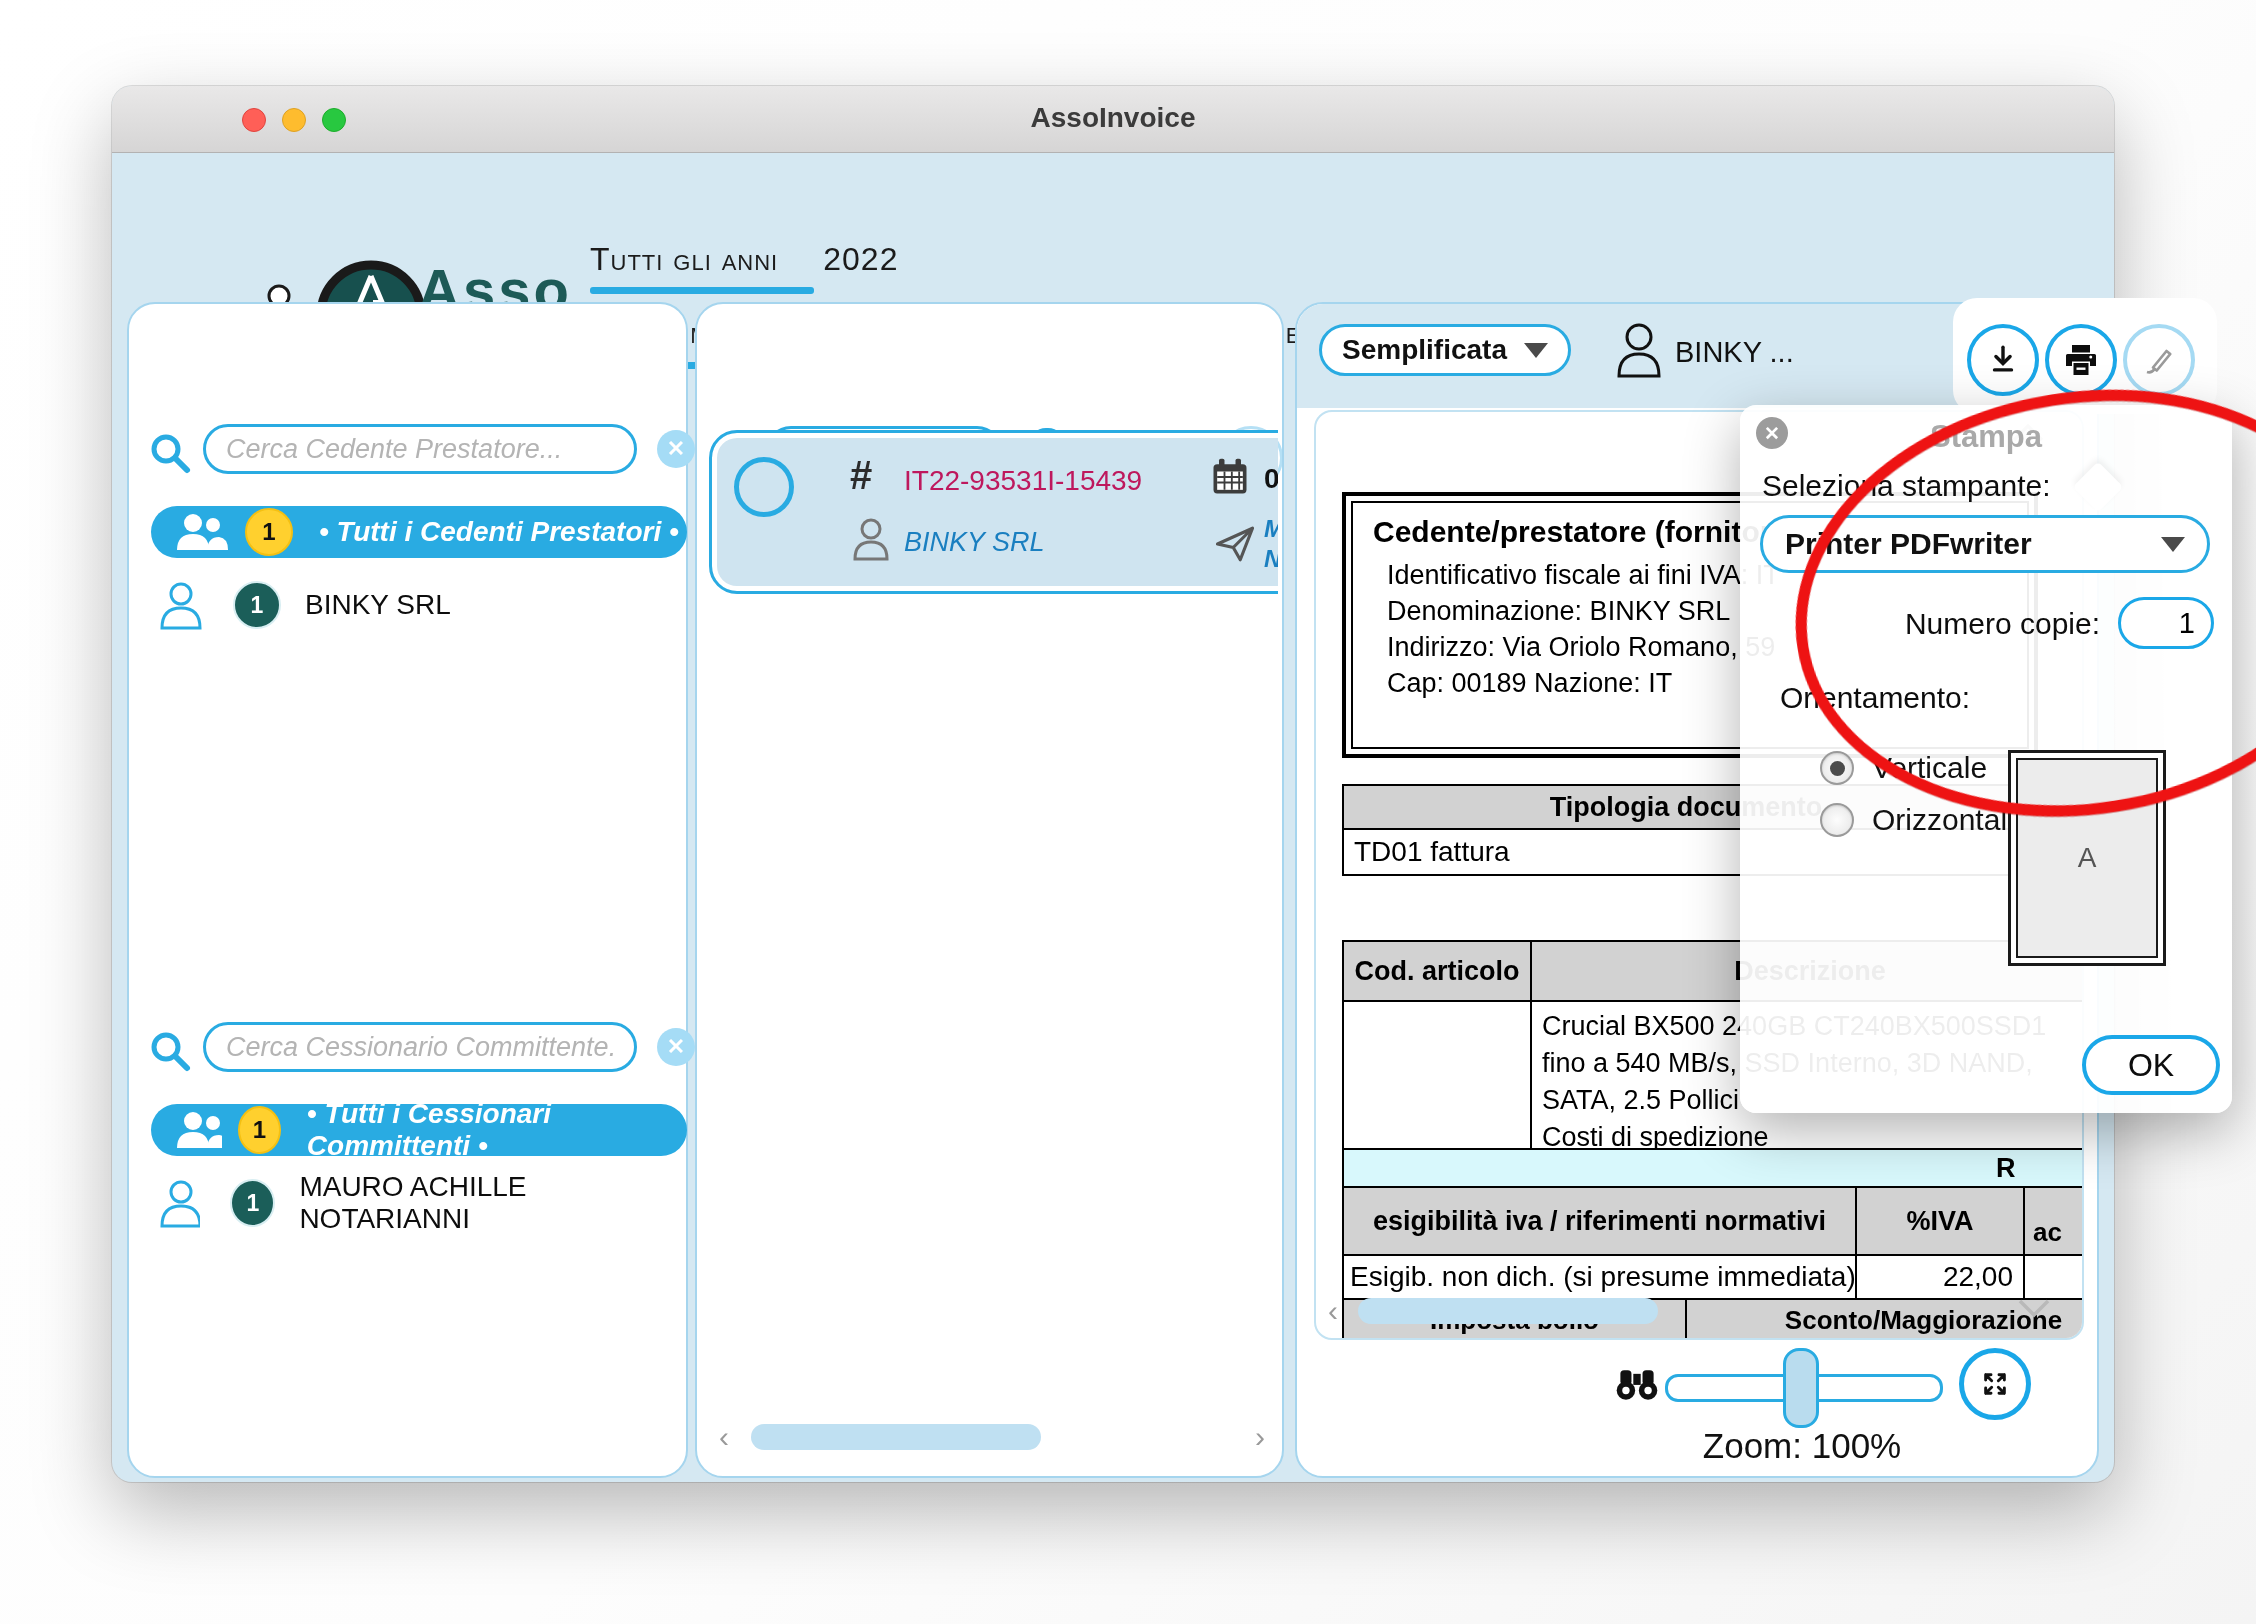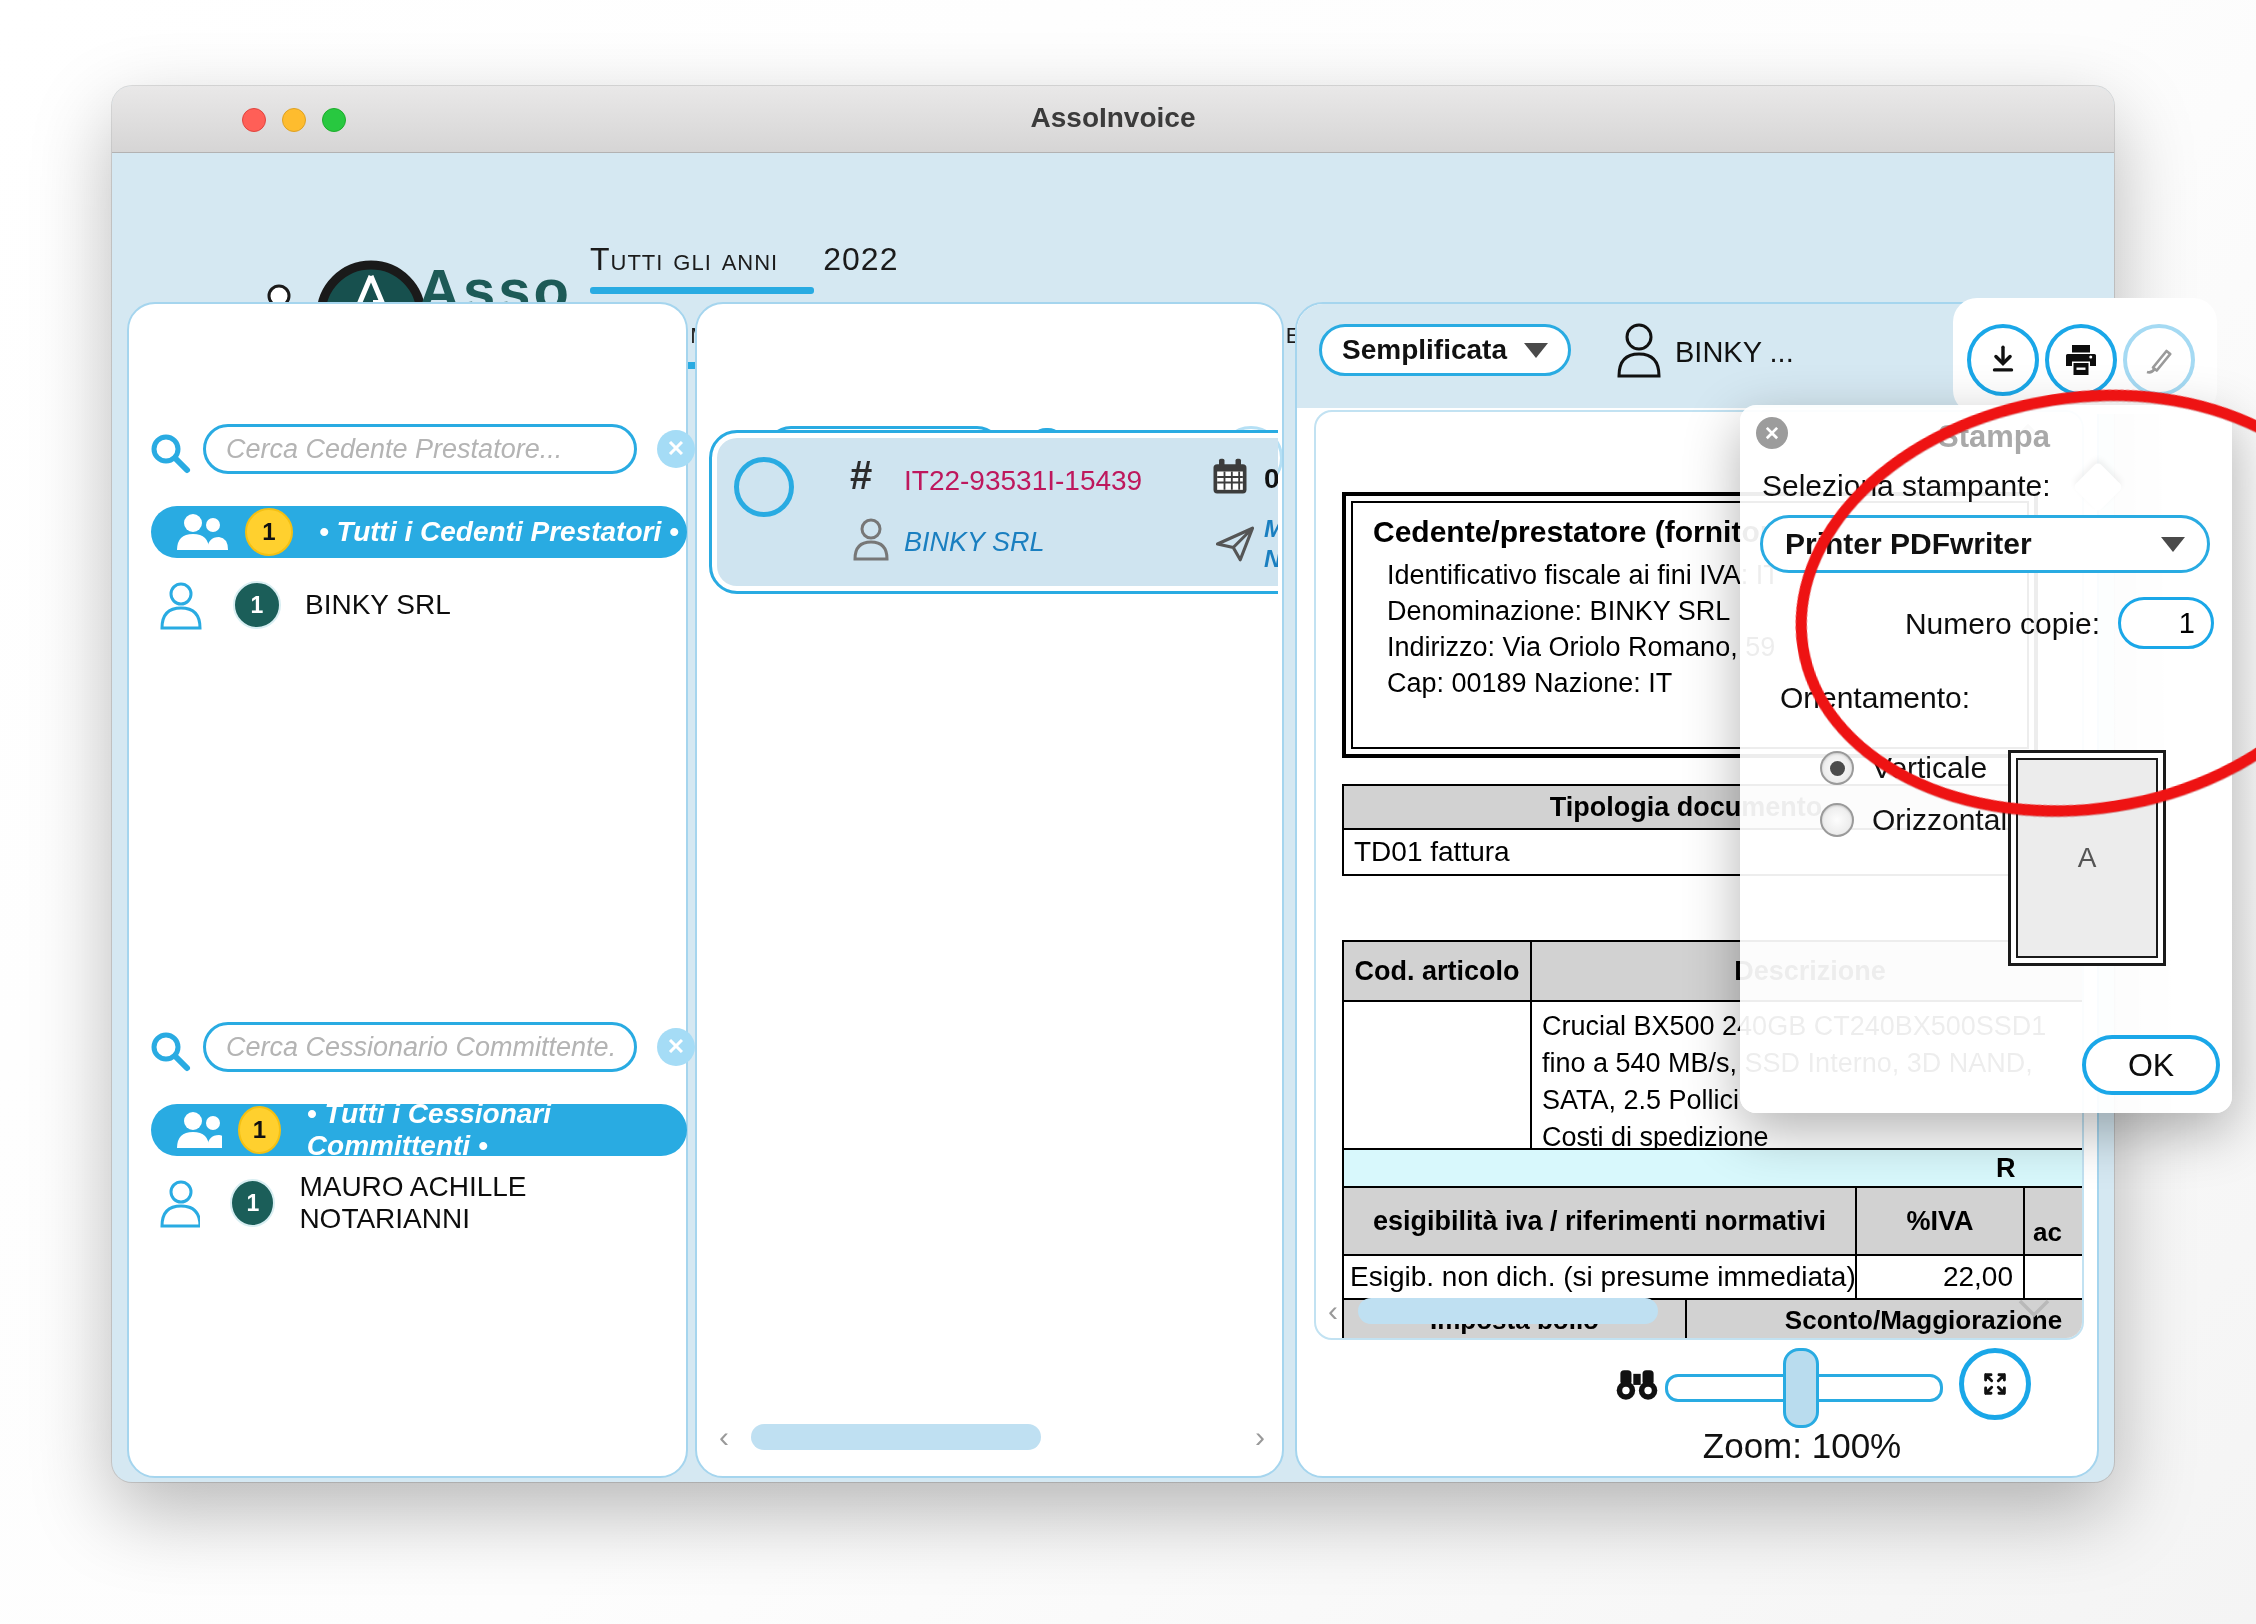--- a/index.html
+++ b/index.html
@@ -389,21 +389,21 @@
             <path d="M14.5 14.5 L19 19 M19 19 h-4 M19 19 v-4"></path>
           </g>
         </svg>
       </div>
       <div class="abs" style="left:360px;top:1122px;width:290px;text-align:center;font-size:35px;color:#111;">Zoom: 100%</div>
     </div>
 
     <div class="popup-notch"></div>
     <div class="popup" style="left:1628px;top:319px;">
       <div class="abs" style="left:16px;top:12px;width:32px;height:32px;border-radius:50%;background:#9c9c9c;color:#fff;display:flex;align-items:center;justify-content:center;font-size:19px;font-weight:bold;">✕</div>
-      <div class="abs" style="left:8px;top:14px;width:100%;text-align:center;font-size:31px;font-weight:bold;color:#a9a9a9;">Stampa</div>
+      <div class="abs" style="left:0;top:14px;width:100%;text-align:center;font-size:31px;font-weight:bold;color:#a9a9a9;">Stampa</div>
 
       <div class="abs" style="left:22px;top:64px;font-size:30px;color:#0d0d0d;">Seleziona stampante:</div>
       <div class="dropdown" style="position:absolute;left:20px;top:110px;width:450px;height:58px;padding:0 22px;border-radius:30px;">
         <span class="dd-label" style="font-size:30px;">Printer PDFwriter</span>
         <span class="caret" style="margin-left:auto;"></span>
       </div>
 
       <div class="abs" style="left:120px;top:202px;width:240px;text-align:right;font-size:30px;color:#0d0d0d;">Numero copie:</div>
       <input class="abs" style="left: 378px; top: 192px; width: 96px; height: 52px; border: 3px solid rgb(26, 167, 232); border-radius: 27px; font-size: 29px; text-align: right; padding: 0px 16px; box-sizing: border-box; outline: none; font-family: &quot;Liberation Sans&quot;, sans-serif;" value="1">
 

